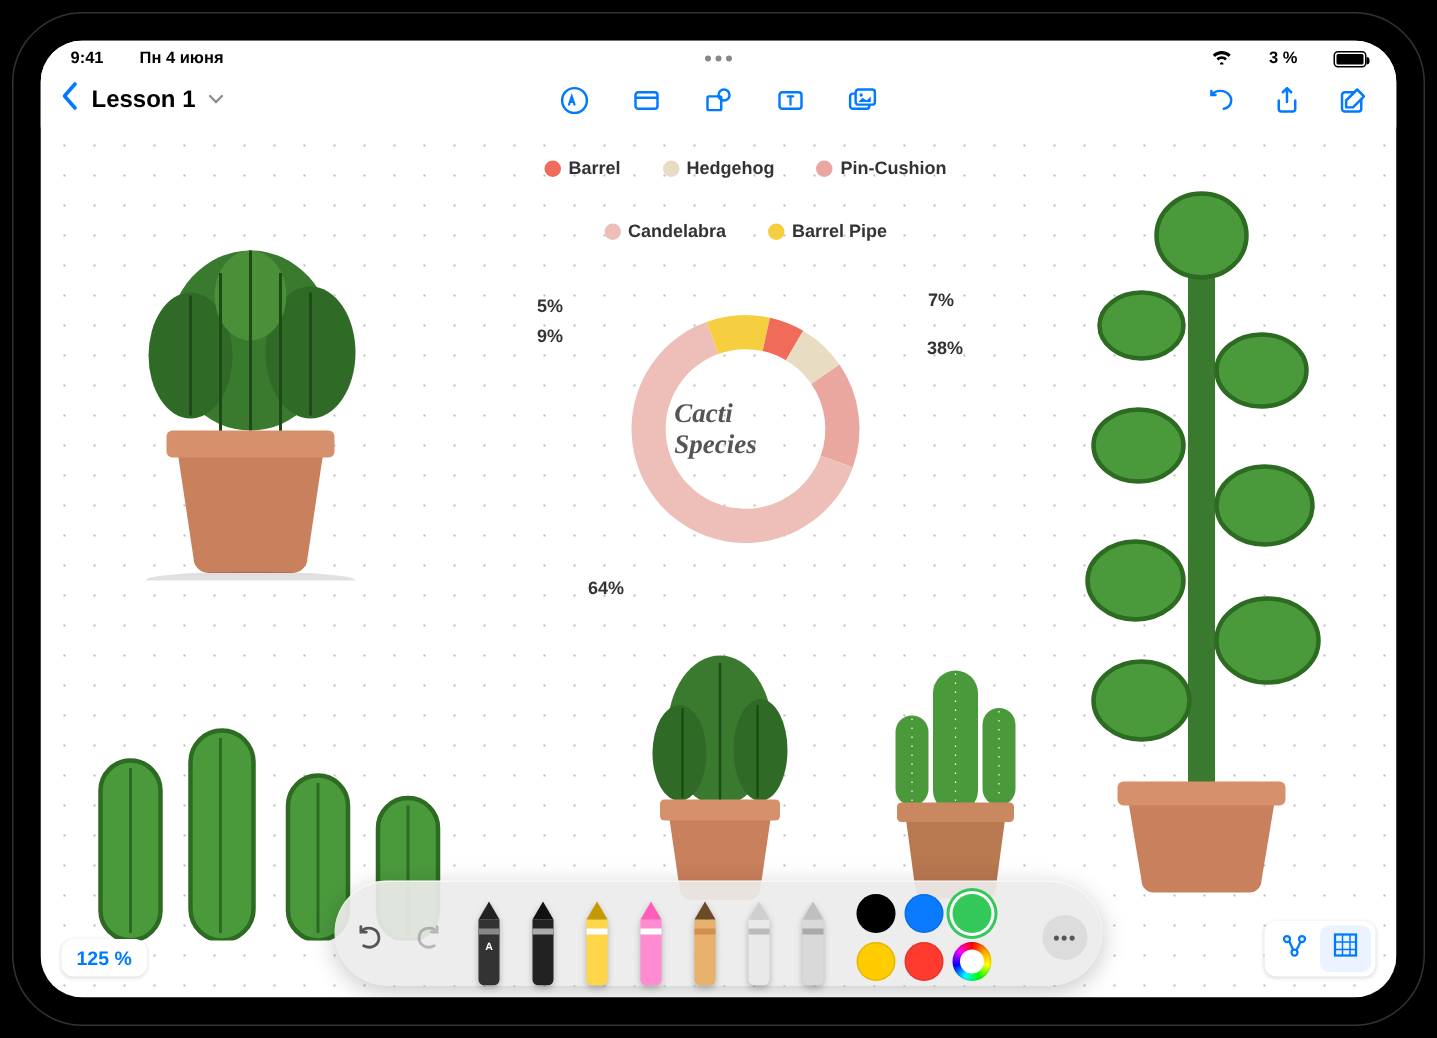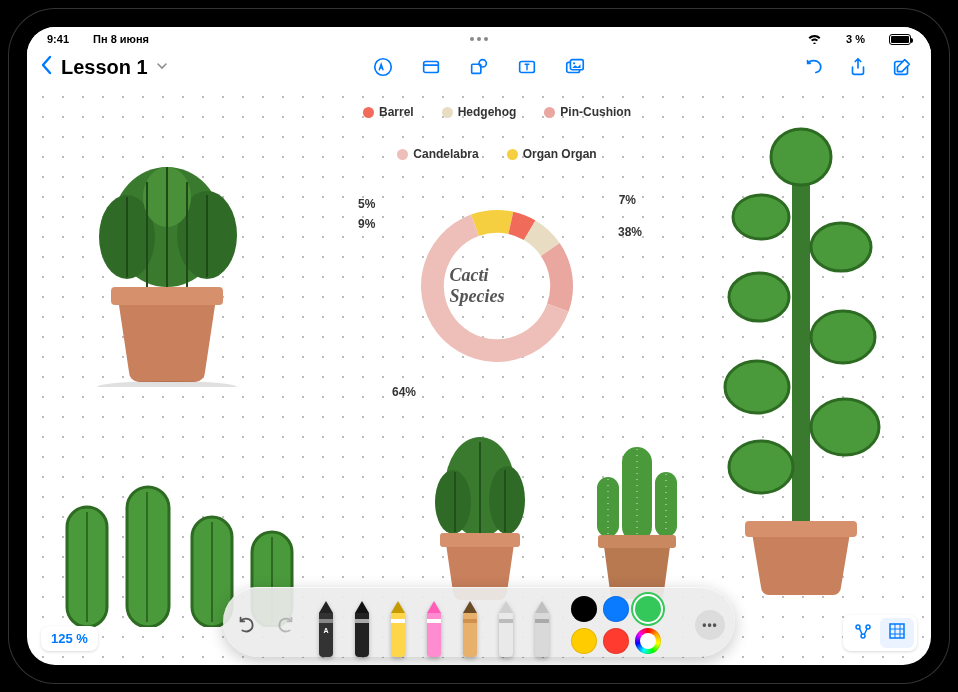--- a/index.html
+++ b/index.html
@@ -68,21 +68,21 @@
     height: 36px;
     display: flex;
     align-items: center;
     padding: 0 8px;
     background: #fff;
     position: relative;
     z-index: 5;
   }
   .tb-left { display:flex; align-items:center; gap: 4px; }
   .back-chevron { color:#007aff; font-size:20px; font-weight:400; padding: 0 4px; }
-  .doc-title { font-size: 20px; font-weight: 600; color:#000; }
+  .doc-title { font-size: 16px; font-weight: 600; color:#000; }
   .doc-chevron { font-size:12px; color:#666; margin-left:4px; }
   .tb-center {
     position:absolute; left:50%; transform:translateX(-50%);
     display:flex; gap: 26px; align-items:center;
   }
   .tb-right { margin-left:auto; display:flex; gap:22px; align-items:center; padding-right:10px; }
   .tb-icon { color:#007aff; display:flex; align-items:center; justify-content:center; }
   .tb-icon svg { width:22px; height:22px; }
 
   
@@ -173,21 +173,21 @@
 </style>
 </head>
 <body>
 
 <div class="device">
   <div class="screen">
 
     <div class="statusbar">
       <div class="left">
         <span>9:41</span>
-        <span>Пн 8 июня</span>
+        <span>Пн 4 июня</span>
       </div>
       <div class="center">
         <span class="dot"></span>
           <span class="dot"></span>
           <span class="dot"></span>
       </div>
       <div class="right">
         <span class="wifi">
           <svg width="15" height="11" viewBox="0 0 15 11">
               <path d="M7.5 9.5a1.2 1.2 0 100 2.4 1.2 1.2 0 000-2.4zM4 7c2-2 5-2 7 0l-1.3 1.3c-1.2-1.2-3.2-1.2-4.4 0zM1.5 4.5c3.3-3.3 8.7-3.3 12 0L12 6C9.5 3.5 5.5 3.5 3 6z" fill="#000"></path>
@@ -358,21 +358,21 @@
             <span class="legend-item">
               <span class="swatch" style="background:#e9a7a0"></span>
               <span>Pin-Cushion</span>
             </span>
             <span class="legend-item">
               <span class="swatch" style="background:#eebfb9"></span>
               <span>Candelabra</span>
             </span>
             <span class="legend-item">
               <span class="swatch" style="background:#f5cf3f"></span>
-              <span>Organ Organ</span>
+              <span>Barrel Pipe</span>
             </span>
           </div>
 
         <div class="donut-wrap">
           <svg viewBox="0 0 100 100" id="donut-svg">
               <path d="M36.319194266973255 12.41229516856366 A40 40 0 0 1 58.589413086682534 10.933108866633283 L56.01258916067778 22.6531762066433 A28 28 0 0 0 40.42343598688127 23.688606617994566 Z" fill="#f5cf3f"></path>
               <path d="M58.589413086682534 10.933108866633283 A40 40 0 0 1 70.24135056484656 15.499453231709708 L64.1689453953926 25.849617262196794 A28 28 0 0 0 56.01258916067778 22.6531762066433 Z" fill="#f06b5a"></path>
               <path d="M70.24135056484656 15.499453231709708 A40 40 0 0 1 83.0045399311318 27.401319863002488 L73.10317795179228 34.180923904101746 A28 28 0 0 0 64.1689453953926 25.849617262196794 Z" fill="#e8dcc3"></path>
               <path d="M83.0045399311318 27.401319863002488 A40 40 0 0 1 87.68229811149186 63.418062790010204 L76.37760867804431 59.392643953007145 A28 28 0 0 0 73.10317795179228 34.180923904101746 Z" fill="#e9a7a0"></path>
               <path d="M87.68229811149186 63.418062790010204 A40 40 0 1 1 36.31919426697323 12.412295168563674 L40.42343598688126 23.68860661799457 A28 28 0 1 0 76.37760867804431 59.392643953007145 Z" fill="#eebfb9"></path>

